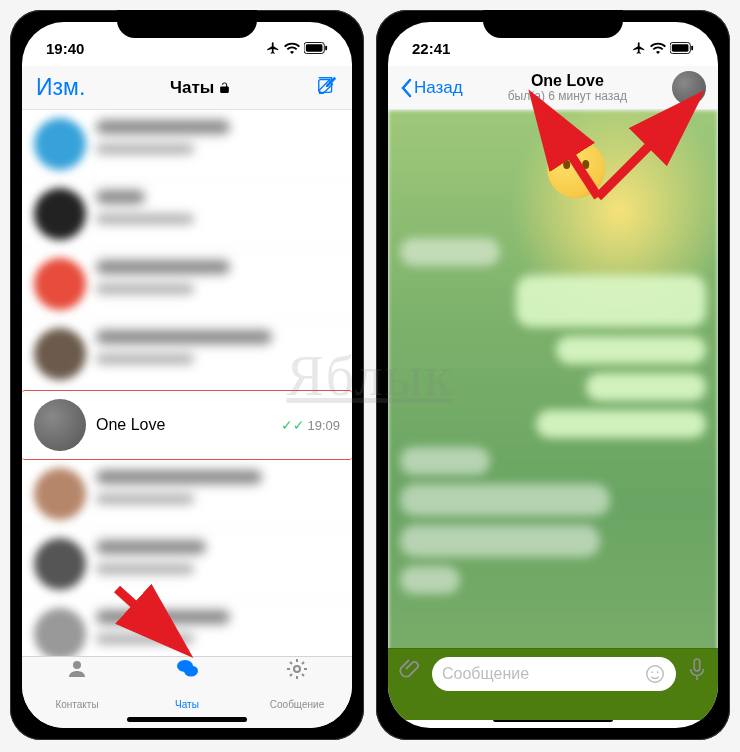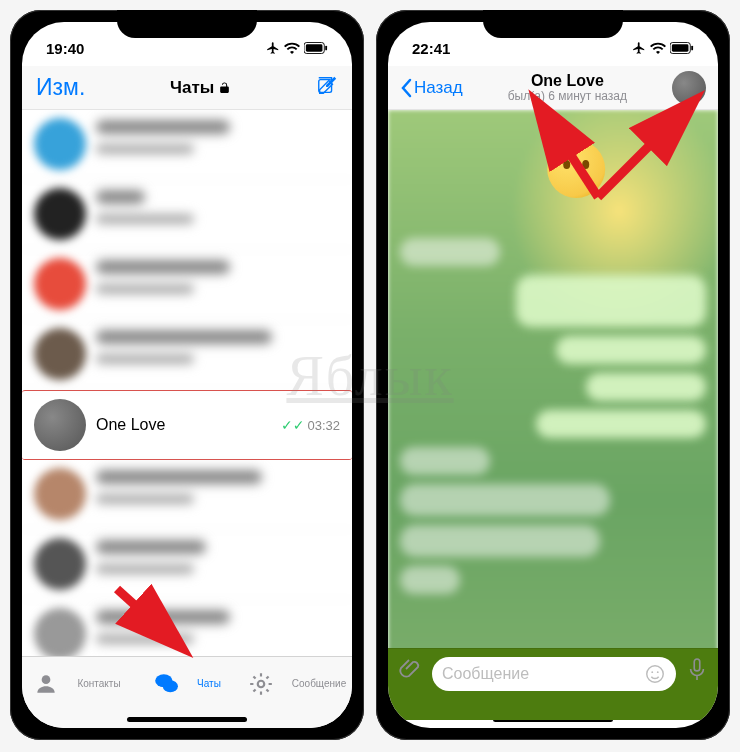--- a/index.html
+++ b/index.html
@@ -109,21 +109,21 @@
 
   .tabbar {
     position:absolute; bottom:0; left:0; right:0;
     height:72px;
     background:#f8f8f8;
     border-top:0.5px solid rgba(0,0,0,0.15);
     display:flex;
     padding-bottom:18px;
   }
   .tab {
-    flex:1; display:flex; flex-direction:row; align-items:center; justify-content:center;
+    flex:1; display:flex; flex-direction:column; align-items:center; justify-content:center;
     font-size:10px; color:#8e8e93; gap:18px;
   }
   .tab.active { color:#007aff; }
   .tab svg { width:26px; height:26px; }
   .home-ind {
     position:absolute; bottom:6px; left:50%; transform:translateX(-50%);
     width:120px; height:5px; background:#000; border-radius:3px;
   }
 
   
@@ -290,21 +290,21 @@
             <div class="lines">
               <div class="l1" style="width:72%"></div>
               <div class="l2"></div>
             </div>
           </div>
         <div class="chat-row focused">
           <div class="avatar"></div>
           <span class="name">One Love</span>
           <span class="meta">
             <span class="checks">✓✓</span>
-            <span>03:32</span>
+            <span>19:09</span>
           </span>
         </div>
         <div class="chat-row blurred">
             <div class="avatar" style="background:#b6866a"></div>
             <div class="lines">
               <div class="l1" style="width:68%"></div>
               <div class="l2"></div>
             </div>
           </div>
         <div class="chat-row blurred">

